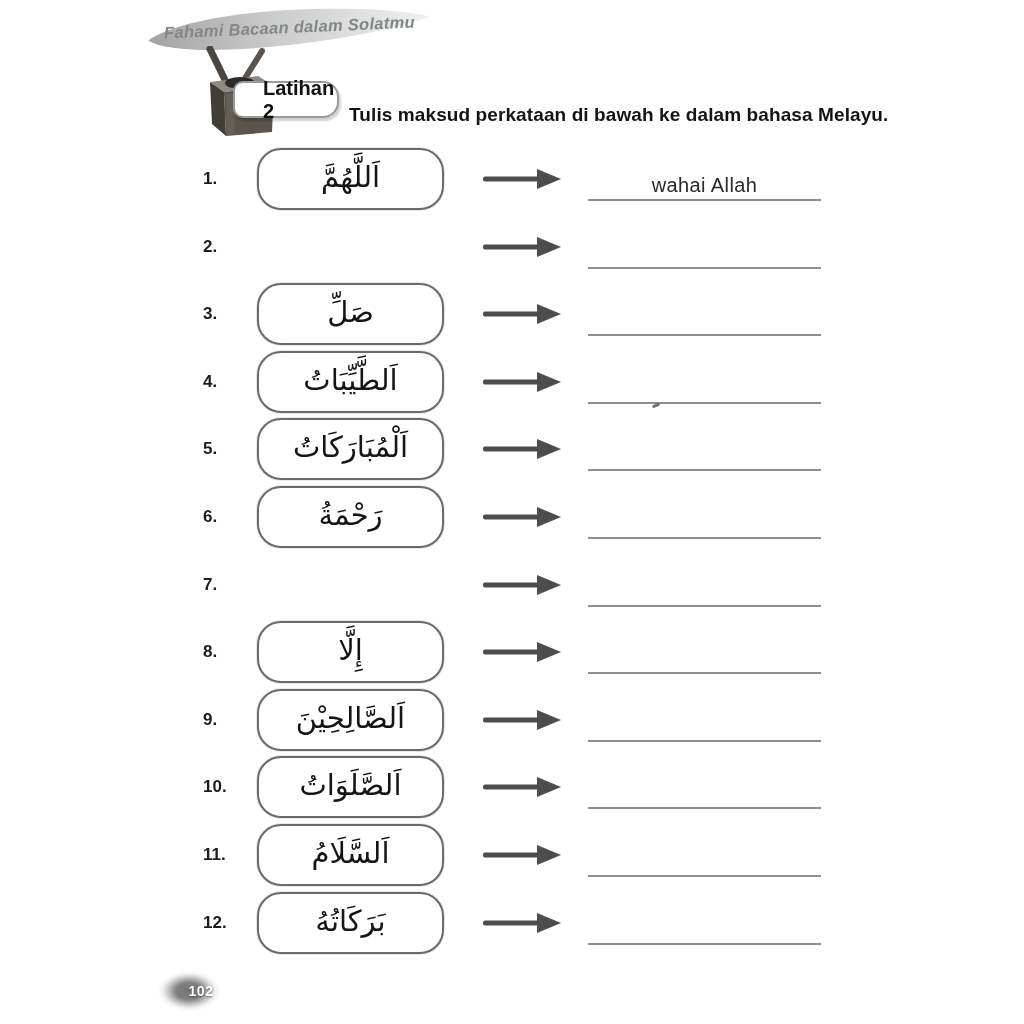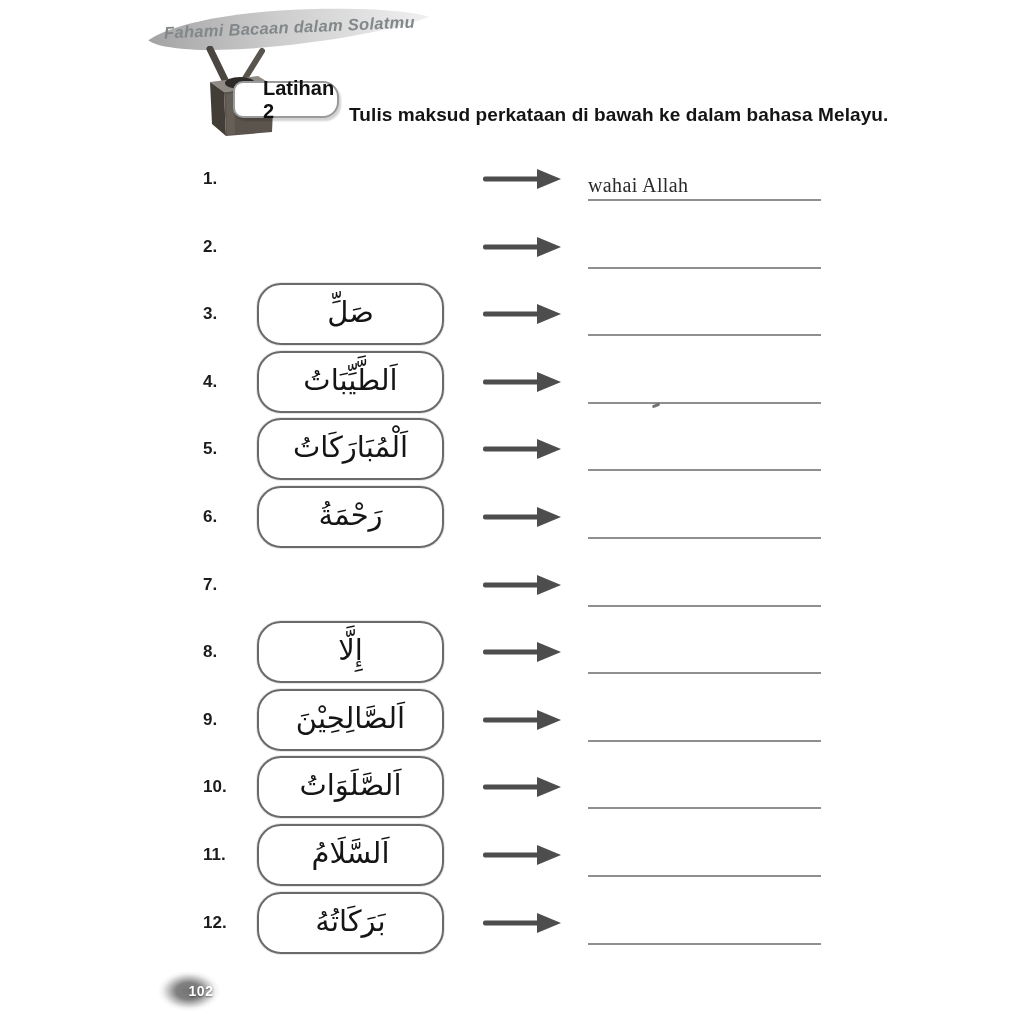--- a/index.html
+++ b/index.html
@@ -48,22 +48,22 @@
     box-shadow:0 0 0 1px rgba(130,130,130,0.18);
   }
   .arabic {
     font-family:"DejaVu Sans", sans-serif; direction:rtl; unicode-bidi:bidi-override;
     font-size:29px; color:#151515; line-height:1; padding-bottom:3px; white-space:nowrap;
   }
   .arrow { position:absolute; left:483px; top:50%; transform:translateY(-50%); width:78px; height:26px; }
   .answer-area { position:absolute; left:588px; top:0; width:233px; height:62px; }
   .answer-line { position:absolute; left:0; right:0; bottom:9px; border-bottom:2px solid #8f8f8f; }
   .answer-text {
-    position:absolute; left:0; right:0; bottom:13px; 
-    font-size:20px; color:#2a2a2a; letter-spacing:0.4px;font-family:Liberation Serif, serif;
+    position:absolute; left:0; right:0; bottom:13px; text-align:center;
+    font-size:20px; color:#2a2a2a; letter-spacing:0.4px;
   }
   .stray-mark {
     position:absolute; left:64px; bottom:6px; width:8px; height:3px;
     background:#5a5a5a; border-radius:2px; transform:rotate(-22deg); opacity:0.85;
   }
 
   
   .page-num {
     position:absolute; left:155px; top:969px; width:68px; height:44px;
     border-radius:50%;
@@ -106,20 +106,23 @@
     <polygon points="30,48 38,47 39,88 31,89" fill="#6e6760" opacity="0.55"></polygon>
   </svg>
 
   <div class="exercise-label">Latihan 2</div>
   <div class="instruction">Tulis maksud perkataan di bawah ke dalam bahasa Melayu.</div>
 
   <div class="rows">
 
     <div class="row">
       <span class="num">1.</span>
+      <div class="word-box">
+        <span class="arabic">اَللَّهُمَّ</span>
+      </div>
       <svg class="arrow" viewBox="0 0 78 26">
         <rect x="0" y="10.5" width="58" height="5" rx="2" fill="#4d4d4d"></rect>
           <polygon points="54,3 78,13 54,23" fill="#4d4d4d"></polygon>
       </svg>
       <div class="answer-area">
         <span class="answer-text">wahai Allah</span>
         <div class="answer-line"></div>
       </div>
     </div>
 

